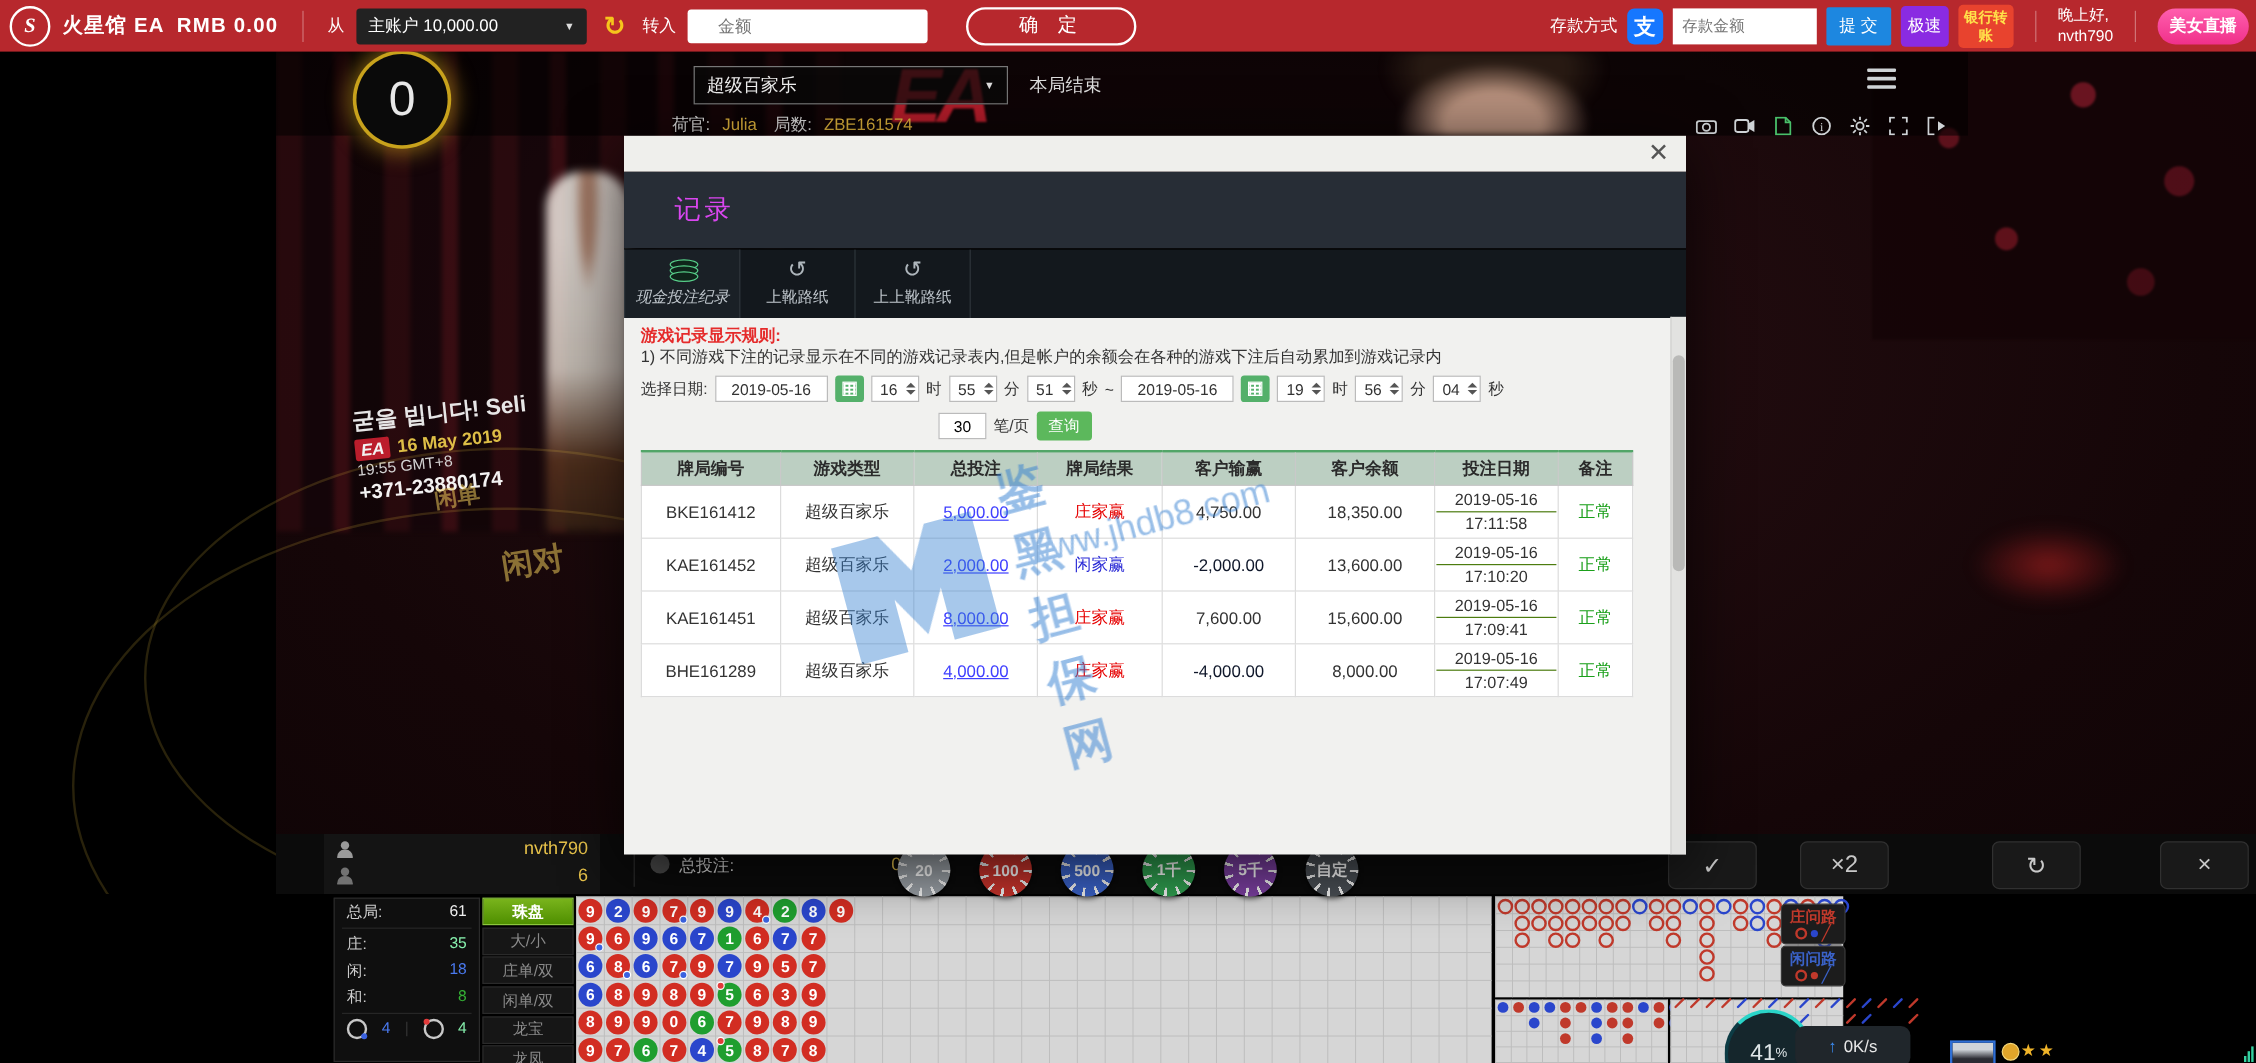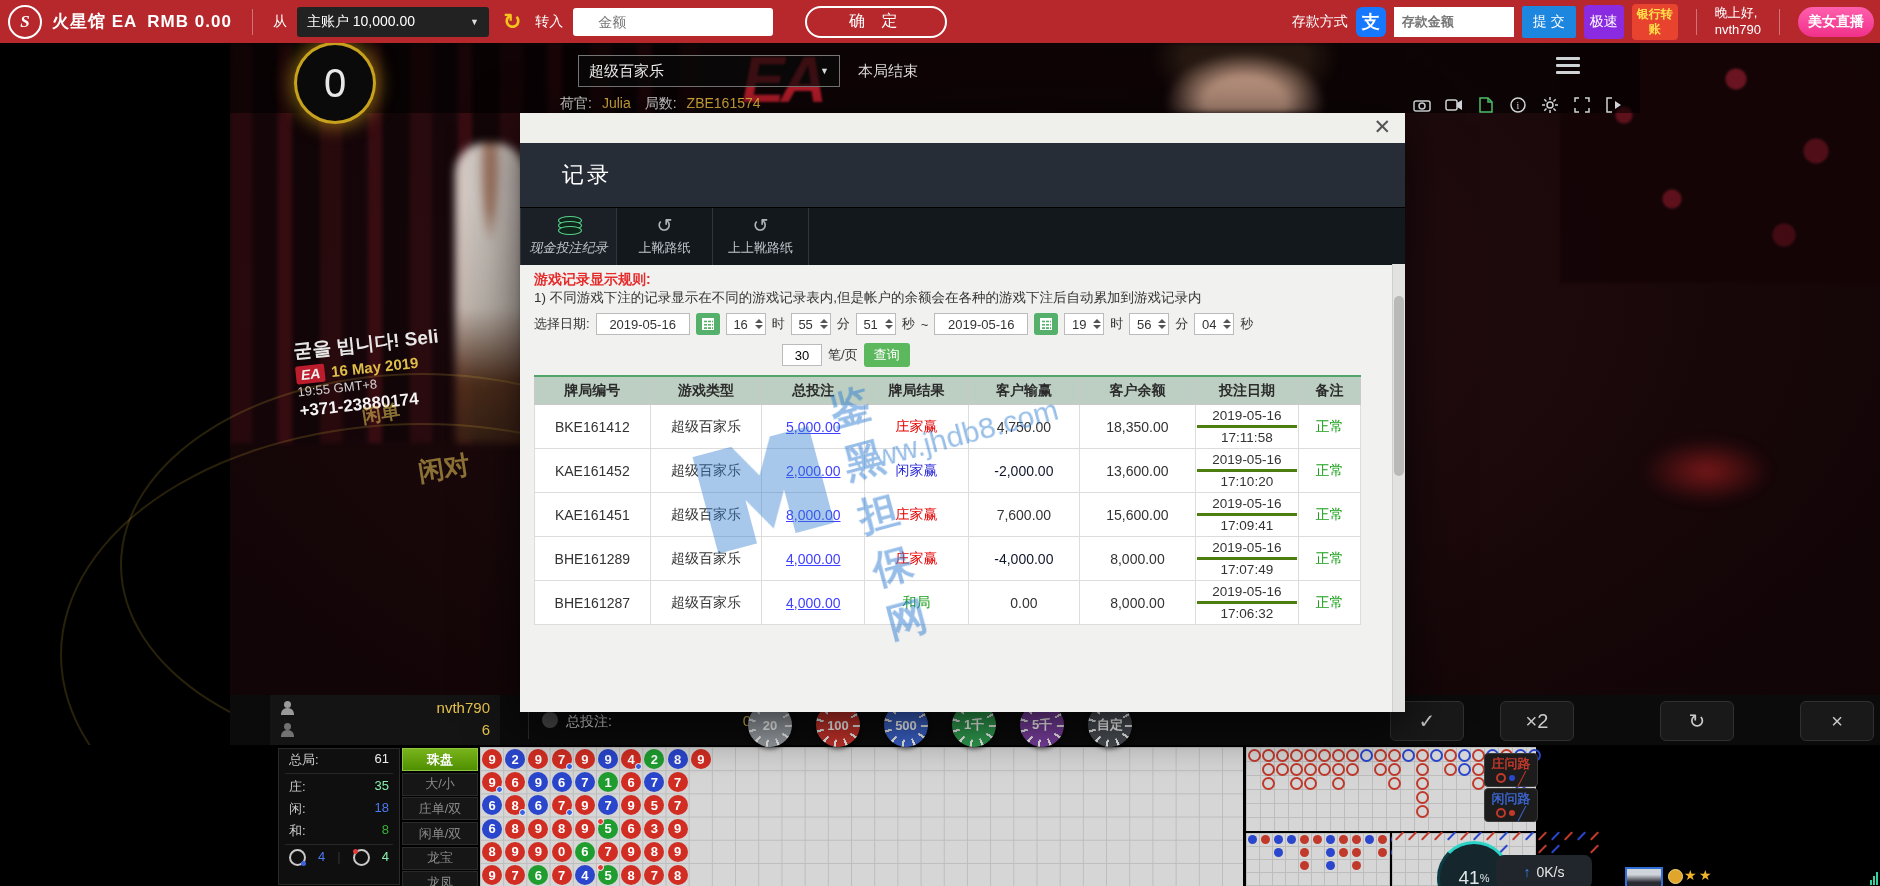--- a/index.html
+++ b/index.html
@@ -18,21 +18,21 @@
            justify-content:space-between;padding:0 10px;font-size:14px;cursor:pointer;}
   .caret{font-size:9px;color:#ddd;}
   .refresh{color:#f6c51c;font-size:22px;font-weight:bold;margin:0 4px;cursor:pointer;}
   .amt-input{width:150px;height:28px;border:none;border-radius:3px;padding:0 25px;font-size:14px;outline:none;}
   .confirm-btn{width:142px;height:32px;margin-left:22px;border:2px solid #fff;border-radius:18px;
                background:transparent;color:#fff;font-size:16px;letter-spacing:6px;cursor:pointer;}
   .tb-right{position:absolute;right:0;top:0;height:43px;display:flex;align-items:center;gap:8px;padding-right:6px;}
   .dep-label{font-size:14px;}
   .alipay{width:30px;height:30px;background:#1677ff;border-radius:6px;color:#fff;display:flex;
           align-items:center;justify-content:center;font-size:18px;font-weight:bold;cursor:pointer;}
-  .dep-input{width:104px;height:30px;border:none;padding:0 8px;font-size:13px;outline:none;font-weight:bold;}
+  .dep-input{width:104px;height:30px;border:none;padding:0 8px;font-size:13px;outline:none;}
   .submit-btn{width:54px;height:32px;background:#1d87e0;border:none;color:#fff;font-size:14px;border-radius:2px;cursor:pointer;}
   .express-btn{width:40px;height:34px;background:#8a2be2;border:none;color:#fff;font-size:14px;border-radius:4px;cursor:pointer;}
   .bank-btn{width:46px;height:36px;background:#e8432e;border:none;color:#ffe24a;font-weight:bold;
             font-size:12px;line-height:1.25;border-radius:4px;cursor:pointer;padding:0 4px;}
   .greet{font-size:13px;line-height:1.3;text-align:left;}
   .beauty-btn{width:76px;height:30px;background:linear-gradient(#ff5fae,#f0308a);border:none;color:#fff;
               font-size:14px;font-weight:bold;border-radius:16px;cursor:pointer;}
   
   #scene{position:absolute;left:0;top:43px;width:1880px;height:843px;z-index:1;
          background:radial-gradient(ellipse at 55% 30%, #2a1014 0%, #150608 55%, #0a0304 100%);}
@@ -147,21 +147,21 @@
   .coin{position:absolute;left:1668px;top:124px;width:13px;height:13px;border-radius:50%;background:#e0a52a;border:1px solid #f5d87a;}
   .star{position:absolute;top:122px;color:#f0b429;font-size:14px;}
   .eqbars{position:absolute;left:1870px;top:126px;width:8px;height:14px;display:flex;gap:1px;align-items:flex-end;}
   .eqbars i{width:2px;background:#35d0a0;display:block;}
   
   #modal{position:absolute;left:520px;top:113px;width:885px;height:599px;z-index:5;overflow:hidden;
          box-shadow:0 10px 50px rgba(0,0,0,.75);}
   .m-close{height:30px;background:#efefec;position:relative;}
   .close-x{position:absolute;right:14px;top:2px;font-size:21px;color:#555;cursor:pointer;font-weight:bold;}
   .m-head{height:64px;background:#272d36;display:flex;align-items:center;}
-  .m-title{color:#ffffff;font-size:22px;letter-spacing:3px;margin-left:42px;}
+  .m-title{color:#d946ef;font-size:22px;letter-spacing:3px;margin-left:42px;}
   .m-tabs{height:57px;background:#13181d;border-top:1px solid #000;display:flex;}
   .m-tab{width:95px;border-right:1px solid #2e353b;display:flex;flex-direction:column;align-items:center;
          justify-content:center;gap:3px;color:#bfc6cc;font-size:13px;cursor:pointer;}
   .m-tab:first-child{border-left:1px solid #2e353b;font-style:italic;}
   .coinstack{position:relative;width:26px;height:20px;}
   .coinstack i{position:absolute;left:2px;width:22px;height:7px;border:1px solid #58d08a;border-radius:50%;background:#0f241a;}
   .coinstack i:nth-child(1){top:0;} .coinstack i:nth-child(2){top:5px;} .coinstack i:nth-child(3){top:10px;}
   .shoeico{font-size:19px;color:#aeb6bc;line-height:20px;}
   .m-content{position:relative;height:448px;background:#f1f1ef;color:#333;}
   .rules-title{position:absolute;left:14px;top:6px;color:#e52b2b;font-weight:bold;font-size:14px;}
@@ -185,21 +185,21 @@
   .search-btn{background:#5cb85c;color:#fff;border:none;border-radius:3px;font-size:13px;padding:3px 10px;cursor:pointer;}
   table.rec{position:absolute;left:14px;top:110px;width:827px;border-collapse:collapse;font-size:14px;background:#fff;}
   table.rec th{background:#bccfc2;border:1px solid #c9c9c9;border-top:2px solid #52a568;height:25px;
                font-weight:bold;color:#2b2b2b;font-size:14px;}
   table.rec td{border:1px solid #dcdcdc;height:41px;text-align:center;background:#fff;}
   td .betlink{color:#4040ff;text-decoration:underline;cursor:pointer;}
   .res-banker{color:#e60000;} .res-player{color:#2929d6;} .res-tie{color:#1ba01b;}
   .wl-neg{color:#0f172a;}
   .status-ok{color:#1ba01b;}
   .dt{line-height:19px;font-size:13.5px;}
-  .dt .t{border-top:3px solid #4d7c0f;}
+  .dt .t{border-top:1px solid #4d7c0f;}
   .scrolltrack{position:absolute;right:0;top:151px;width:12px;height:448px;background:#e2e2e0;border-left:1px solid #cfcfcd;}
   .scrollthumb{position:absolute;left:1px;top:32px;width:10px;height:180px;background:#b9b9b7;border-radius:5px;cursor:pointer;}
   .watermark{position:absolute;left:120px;top:170px;transform:rotate(-15deg);color:#2e7bd0;opacity:.5;pointer-events:none;}
   .wm-title{position:absolute;left:190px;top:0;font-size:40px;font-weight:bold;letter-spacing:4px;}
   .wm-url{position:absolute;left:200px;top:66px;font-size:30px;}
   .wm-logo{position:absolute;left:40px;top:30px;}
 </style>
 </head>
 <body>
 
@@ -765,33 +765,20 @@
               <td><span class="betlink">4,000.00</span></td>
               <td class="res-banker">庄家赢</td>
               <td class="wl-neg">-4,000.00</td>
               <td>8,000.00</td>
               <td class="dt">
                 <div>2019-05-16</div>
                 <div class="t">17:07:49</div>
               </td>
               <td class="status-ok">正常</td>
             </tr>
-            <tr>
-              <td>BHE161287</td>
-              <td>超级百家乐</td>
-              <td><span class="betlink">4,000.00</span></td>
-              <td class="res-tie">和局</td>
-              <td>0.00</td>
-              <td>8,000.00</td>
-              <td class="dt">
-                <div>2019-05-16</div>
-                <div class="t">17:06:32</div>
-              </td>
-              <td class="status-ok">正常</td>
-            </tr>
           </tbody>
       </table>
 
       <div class="watermark">
         <div class="wm-logo">
           <svg width="130" height="110" viewBox="0 0 130 110">
               <path fill="#2e7bd0" d="M5 5 H45 L65 40 L85 5 H125 V105 H85 V60 L65 95 L45 60 V105 H5 Z" opacity="0.85"></path>
             </svg>
         </div>
         <div class="wm-title">鉴黑担保网</div>

